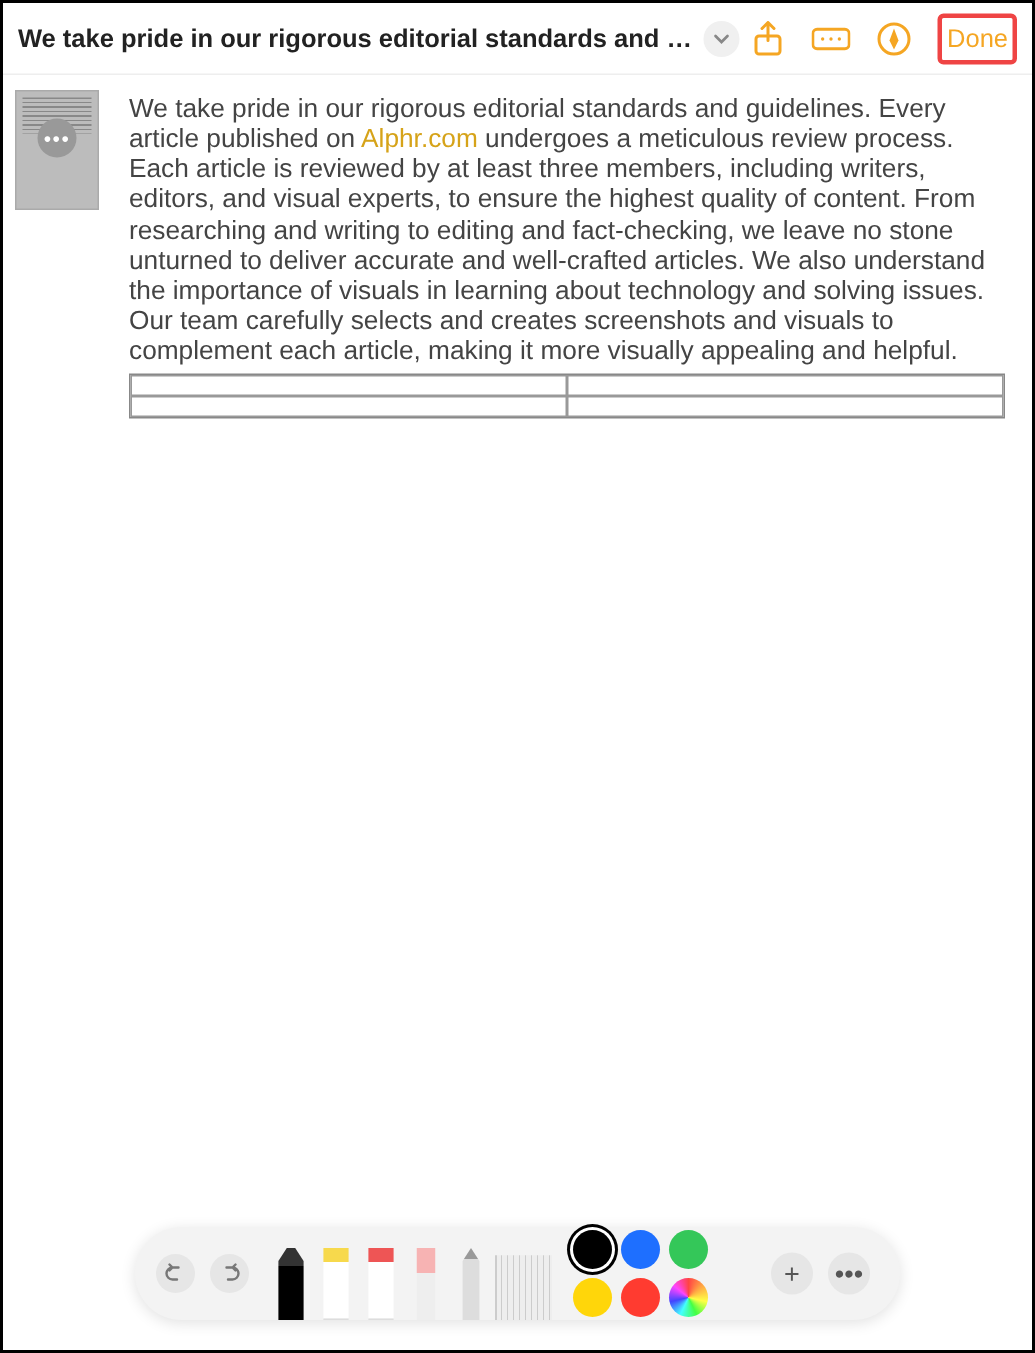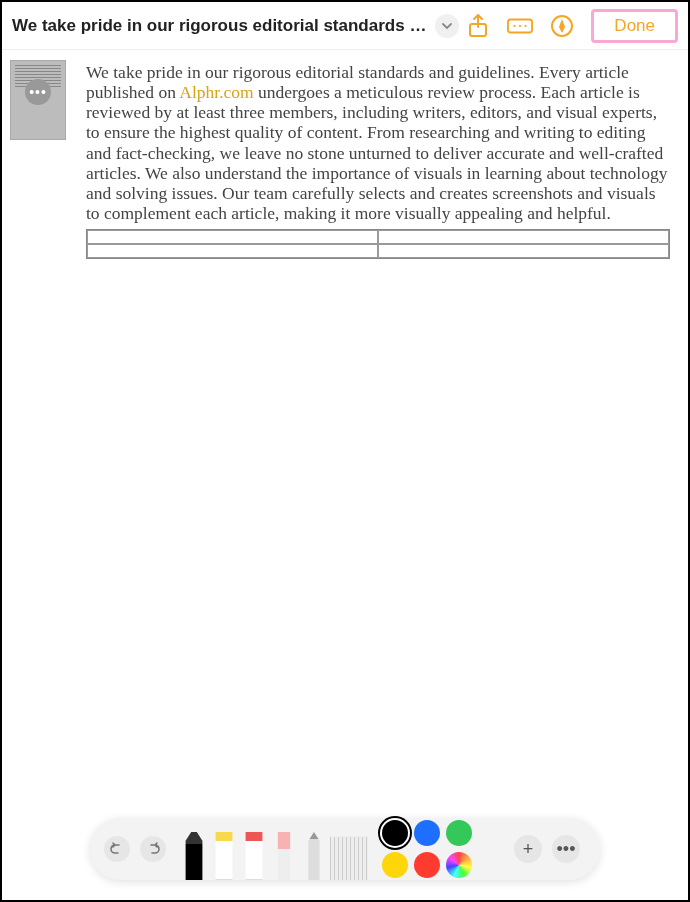--- a/index.html
+++ b/index.html
@@ -49,26 +49,26 @@
       align-items: center;
       gap: 16px;
     }
     .icon-btn {
       width: 26px; height: 26px;
       display: flex; align-items: center; justify-content: center;
       cursor: pointer;
       color: #f5a623;
     }
     .done-btn {
-      padding: 4px 20px;
+      padding: 4px 3px;
       font-size: 17px;
       font-weight: 500;
       color: #f5a623;
       cursor: pointer;
-      border: 3px solid #f9a8d4;
+      border: 3px solid #ef4444;
       border-radius: 4px;
     }
     .content-area {
       display: flex;
       height: calc(100% - 48px);
       position: relative;
     }
     .sidebar {
       width: 72px;
       background: #fff;
@@ -103,21 +103,21 @@
       border-radius: 50%;
       background: #999;
       color: #fff;
       display: flex; align-items: center; justify-content: center;
       font-size: 14px;
       letter-spacing: 1px;
     }
     .doc {
       flex: 1;
       padding: 12px 18px 0 12px;
-      font-family: Liberation Serif, serif;
+      font-family: Liberation Sans, sans-serif;
       font-size: 17.5px;
       line-height: 1.15;
       color: #444;
       word-break: break-word;
     }
     .doc .link { color: #d6a319; }
     .fake-table {
       margin-top: 6px;
       border: 1px solid #888;
       height: 30px;

